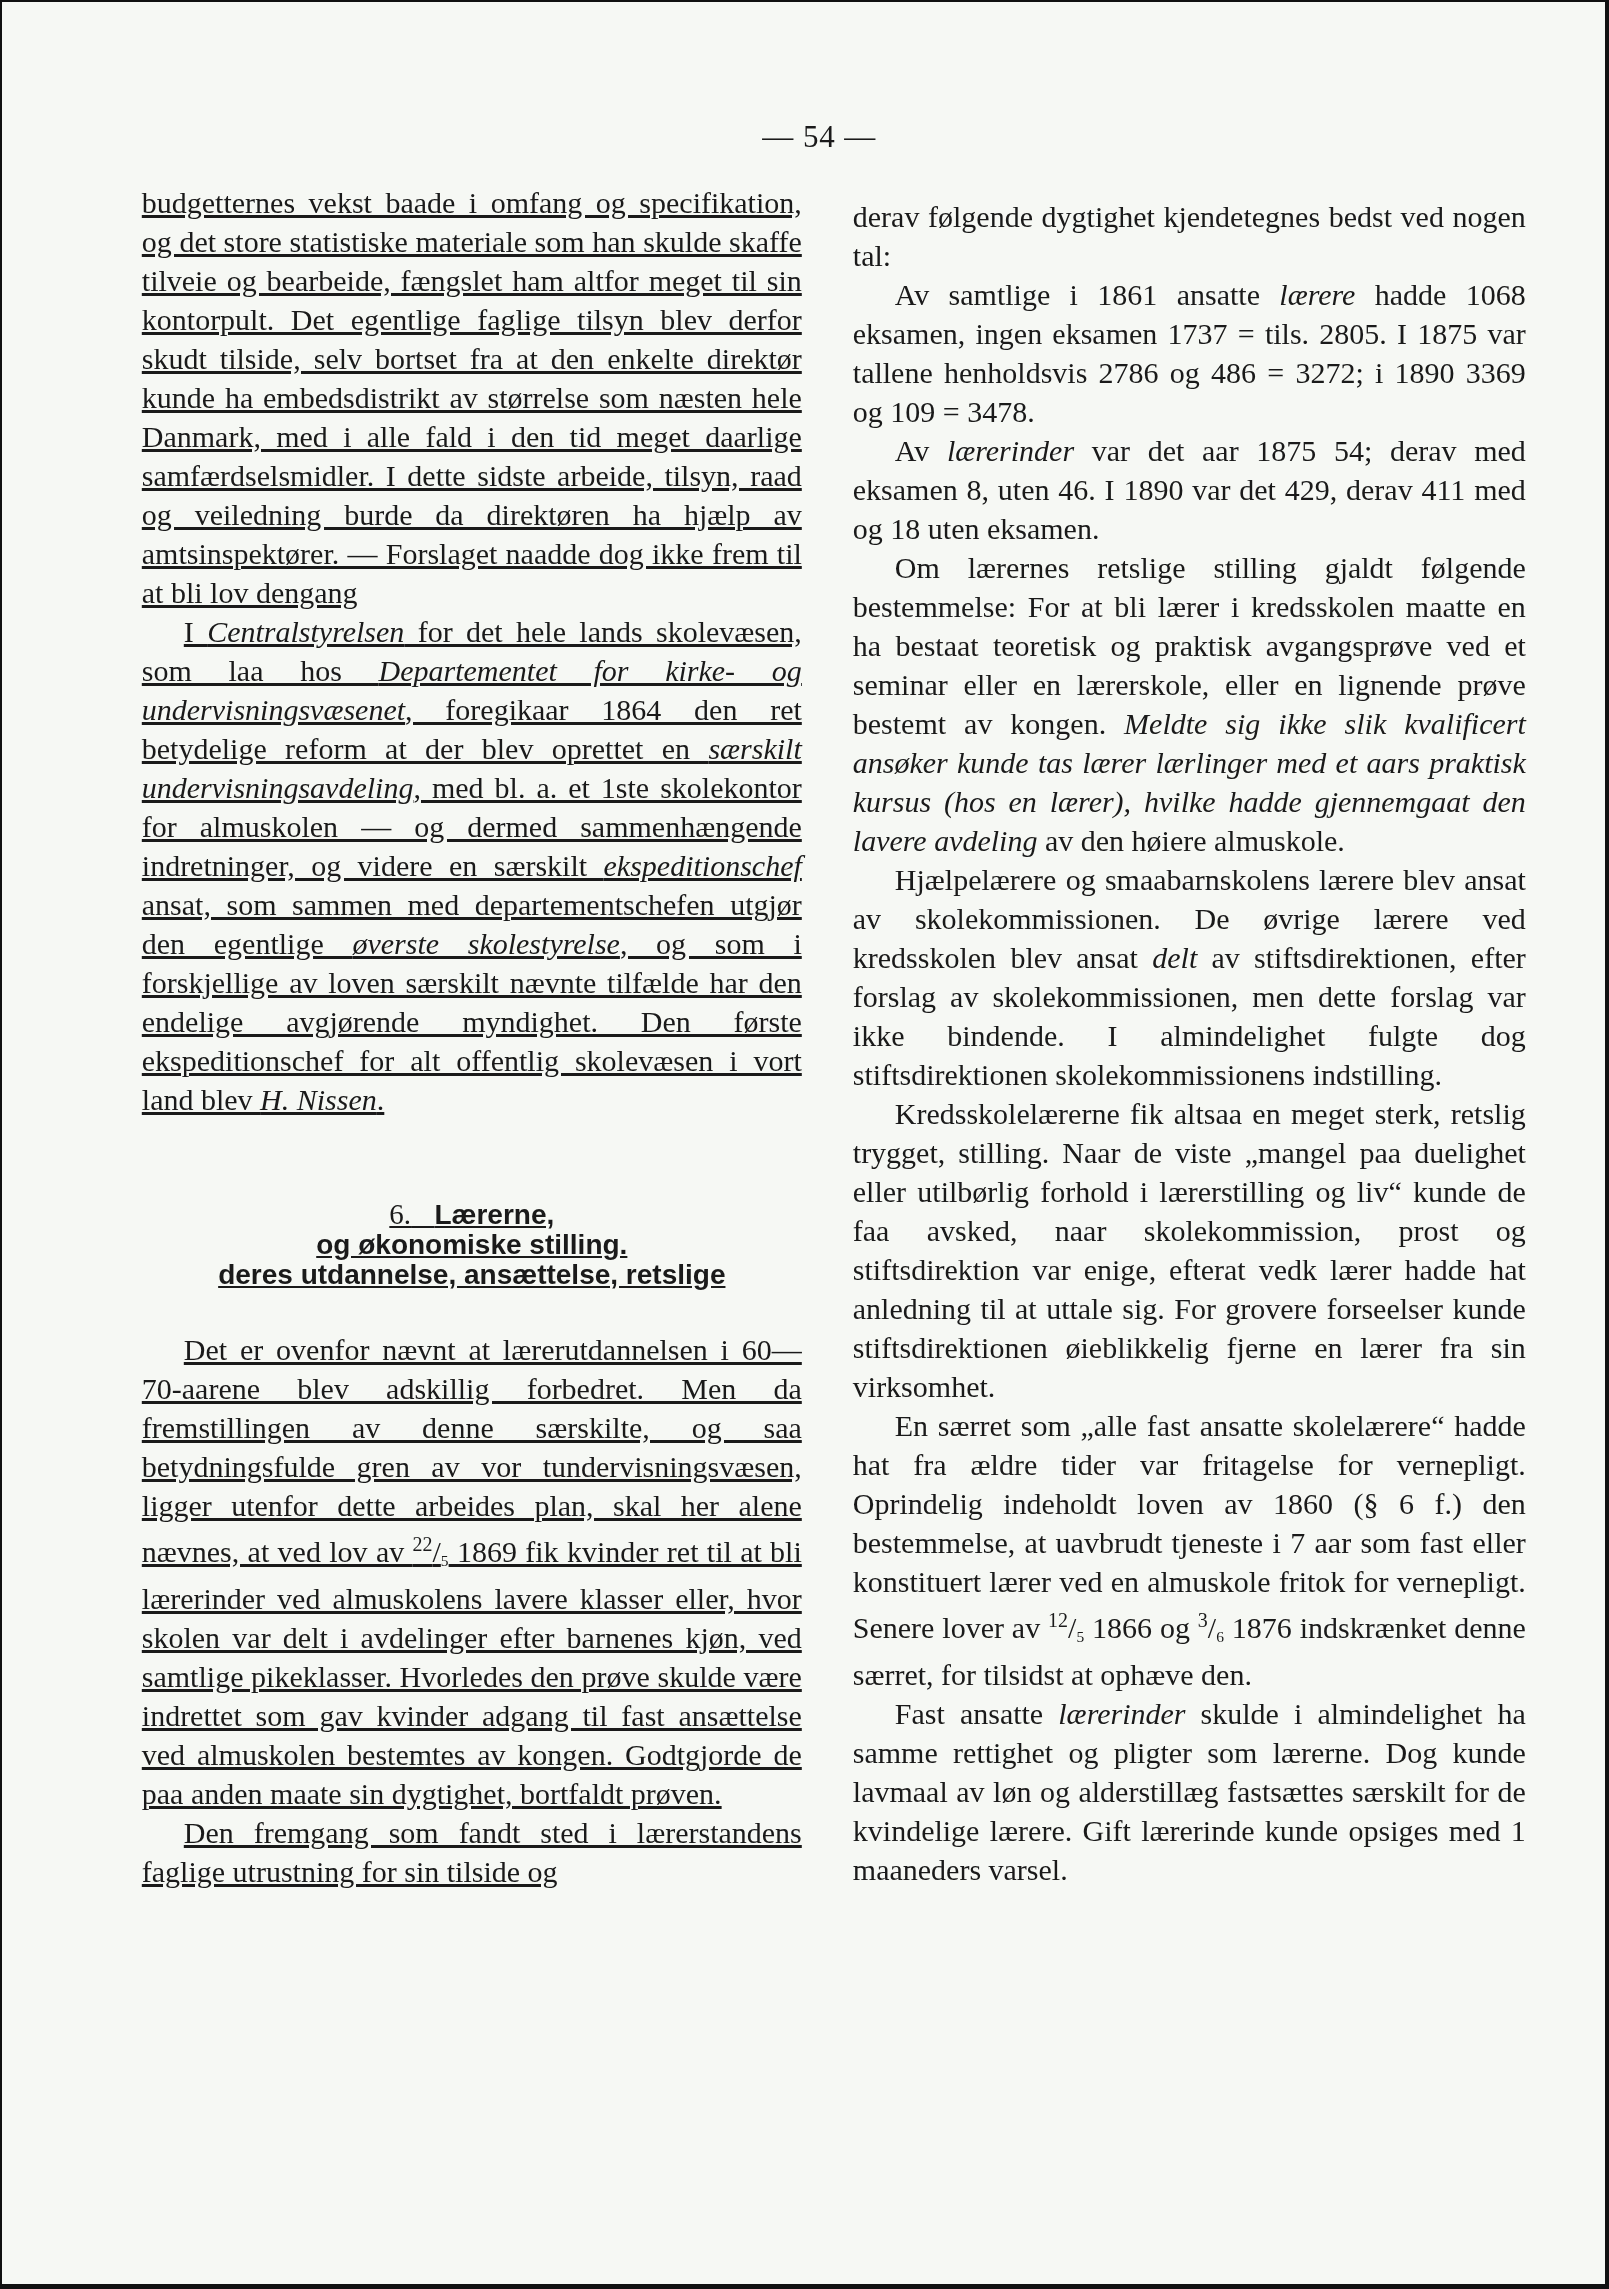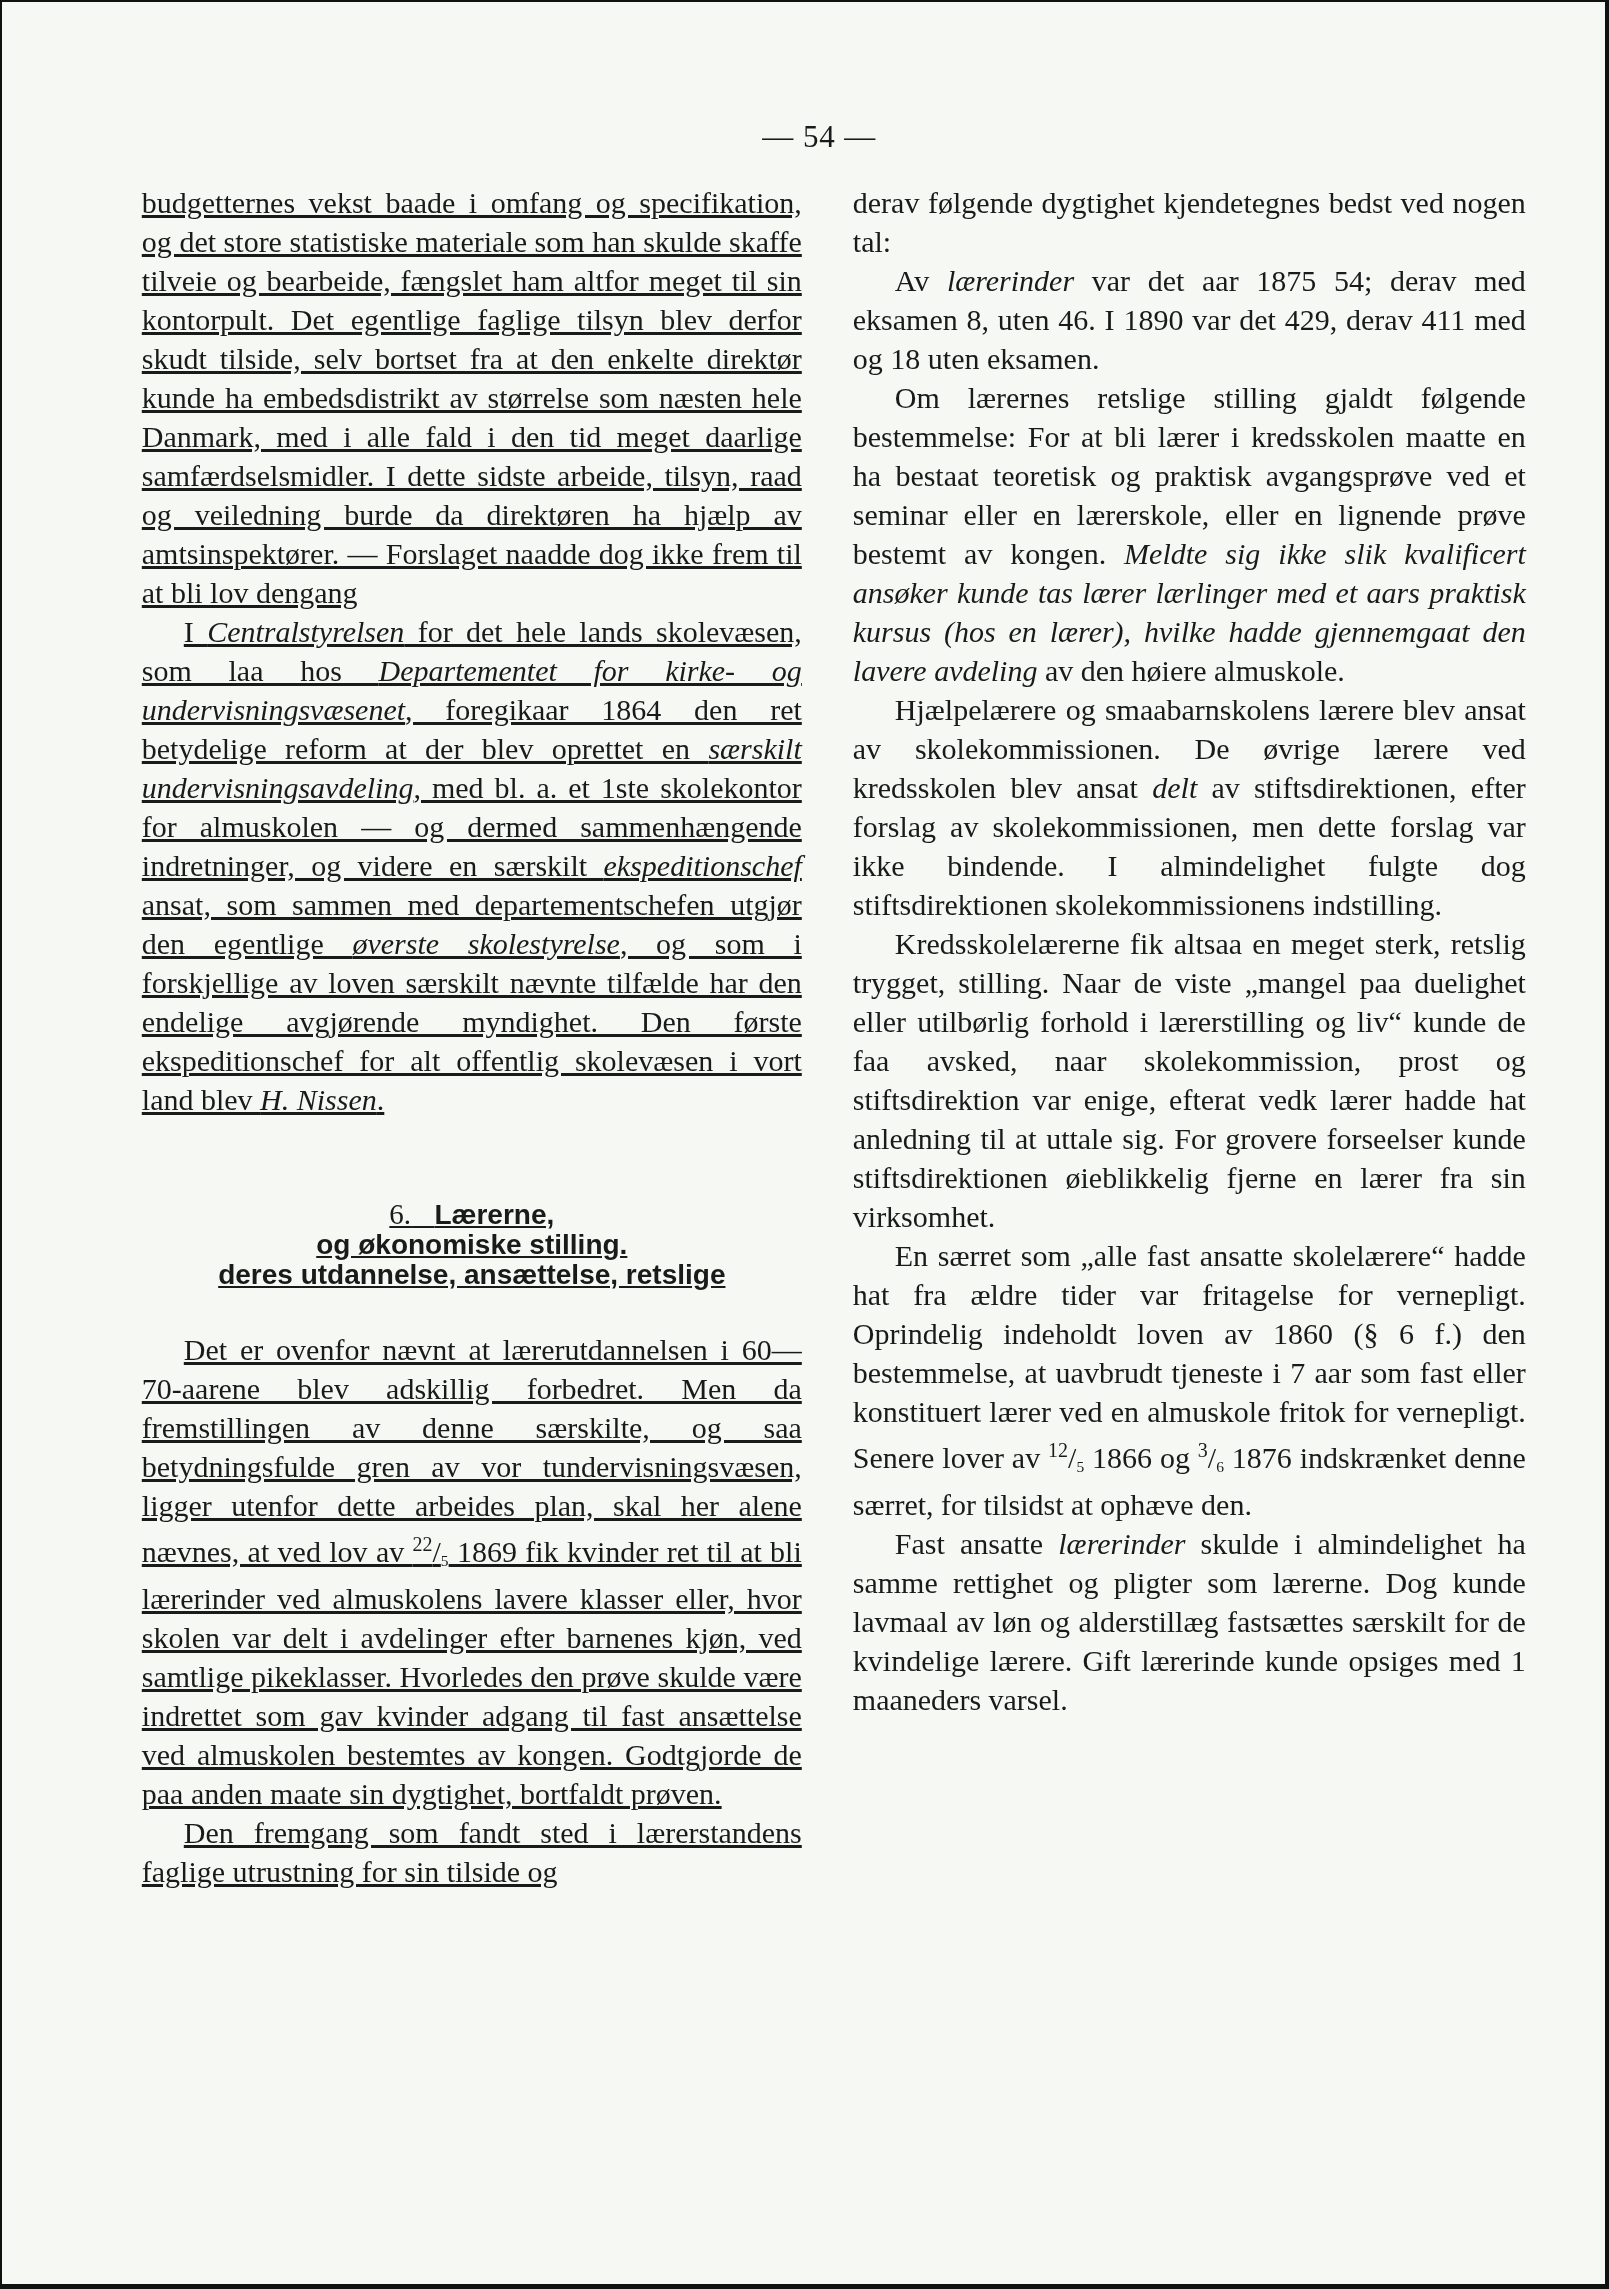--- a/index.html
+++ b/index.html
@@ -16,21 +16,21 @@
   .page-number {
     position:absolute; left:16px; width:100%; top:117px; text-align:center;
     font-size:31px; letter-spacing:0.9px;
   }
   .col {
     position:absolute; top:181px;
     font-size:30px; line-height:39px;
     text-align:justify;
   }
   .col.left  { left:140px; width:660px;text-decoration:underline; }
-  .col.right { left:851px; width:673px; }
+  .col.right { left:851px; width:673px;margin-top:14px; }
   .col p { margin:0; text-indent:0; }
   .col p.ind { text-indent:42px; }
   .col p span { }
   .it { font-style:italic; }
   .heading {
     text-align:center; margin:80px 0 40px 0;
     font-family:"Liberation Sans","DejaVu Sans",sans-serif;
     font-weight:bold; font-size:28px; line-height:30px;
   }
   .heading .num { font-family:"Liberation Serif",serif; font-weight:normal; font-size:29px; }
@@ -53,20 +53,21 @@
       <div>og økonomiske stilling.</div>
       <div>deres utdannelse, ansættelse, retslige</div>
     </div>
 
     <p class="ind"><span>Det er ovenfor nævnt at lærerutdannelsen i 60—70-aarene blev adskillig forbedret. Men da fremstillingen av denne særskilte, og saa betydningsfulde gren av vor tundervisningsvæsen, ligger utenfor dette arbeides plan, skal her alene nævnes, at ved lov av </span><sup class="frac">22</sup>/<sub class="frac">5</sub><span> 1869 fik kvinder ret til at bli lærerinder ved almuskolens lavere klasser eller, hvor skolen var delt i avdelinger efter barnenes kjøn, ved samtlige pikeklasser. Hvorledes den prøve skulde være indrettet som gav kvinder adgang til fast ansættelse ved almuskolen bestemtes av kongen. Godtgjorde de paa anden maate sin dygtighet, bortfaldt prøven.</span></p>
     <p class="ind">Den fremgang som fandt sted i lærerstandens faglige utrustning for sin tilside og</p>
   </div>
 
   <div class="col right">
     <p>derav følgende dygtighet kjendetegnes bedst ved nogen tal:</p>
+    <p class="ind"><span>Av samtlige i 1861 ansatte </span><span class="it">lærere</span><span> hadde 1068 eksamen, ingen eksamen 1737 = tils. 2805. I 1875 var tallene henholdsvis 2786 og 486 = 3272; i 1890 3369 og 109 = 3478.</span></p>
     <p class="ind"><span>Av </span><span class="it">lærerinder</span><span> var det aar 1875 54; derav med eksamen 8, uten 46. I 1890 var det 429, derav 411 med og 18 uten eksamen.</span></p>
     <p class="ind"><span>Om lærernes retslige stilling gjaldt følgende bestemmelse: For at bli lærer i kredsskolen maatte en ha bestaat teoretisk og praktisk avgangsprøve ved et seminar eller en lærerskole, eller en lignende prøve bestemt av kongen. </span><span class="it">Meldte sig ikke slik kvalificert ansøker kunde tas lærer lærlinger med et aars praktisk kursus (hos en lærer), hvilke hadde gjennemgaat den lavere avdeling</span><span> av den høiere almuskole.</span></p>
     <p class="ind"><span>Hjælpelærere og smaabarnskolens lærere blev ansat av skolekommissionen. De øvrige lærere ved kredsskolen blev ansat </span><span class="it">delt</span><span> av stiftsdirektionen, efter forslag av skolekommissionen, men dette forslag var ikke bindende. I almindelighet fulgte dog stiftsdirektionen skolekommissionens indstilling.</span></p>
     <p class="ind">Kredsskolelærerne fik altsaa en meget sterk, retslig trygget, stilling. Naar de viste „mangel paa duelighet eller utilbørlig forhold i lærerstilling og liv“ kunde de faa avsked, naar skolekommission, prost og stiftsdirektion var enige, efterat vedk lærer hadde hat anledning til at uttale sig. For grovere forseelser kunde stiftsdirektionen øieblikkelig fjerne en lærer fra sin virksomhet.</p>
     <p class="ind"><span>En særret som „alle fast ansatte skolelærere“ hadde hat fra ældre tider var fritagelse for vernepligt. Oprindelig indeholdt loven av 1860 (§ 6 f.) den bestemmelse, at uavbrudt tjeneste i 7 aar som fast eller konstituert lærer ved en almuskole fritok for vernepligt. Senere lover av </span><sup class="frac">12</sup>/<sub class="frac">5</sub><span> 1866 og </span><sup class="frac">3</sup>/<sub class="frac">6</sub><span> 1876 indskrænket denne særret, for tilsidst at ophæve den.</span></p>
     <p class="ind"><span>Fast ansatte </span><span class="it">lærerinder</span><span> skulde i almindelighet ha samme rettighet og pligter som lærerne. Dog kunde lavmaal av løn og alderstillæg fastsættes særskilt for de kvindelige lærere. Gift lærerinde kunde opsiges med 1 maaneders varsel.</span></p>
   </div>
 
 </div>
 

